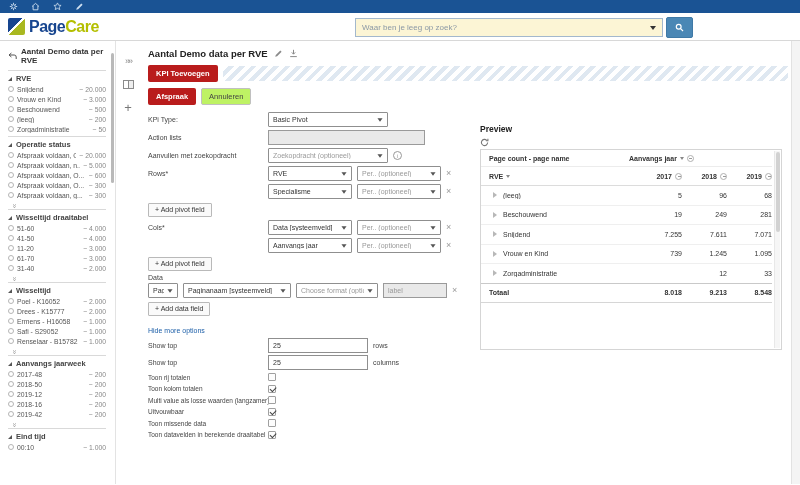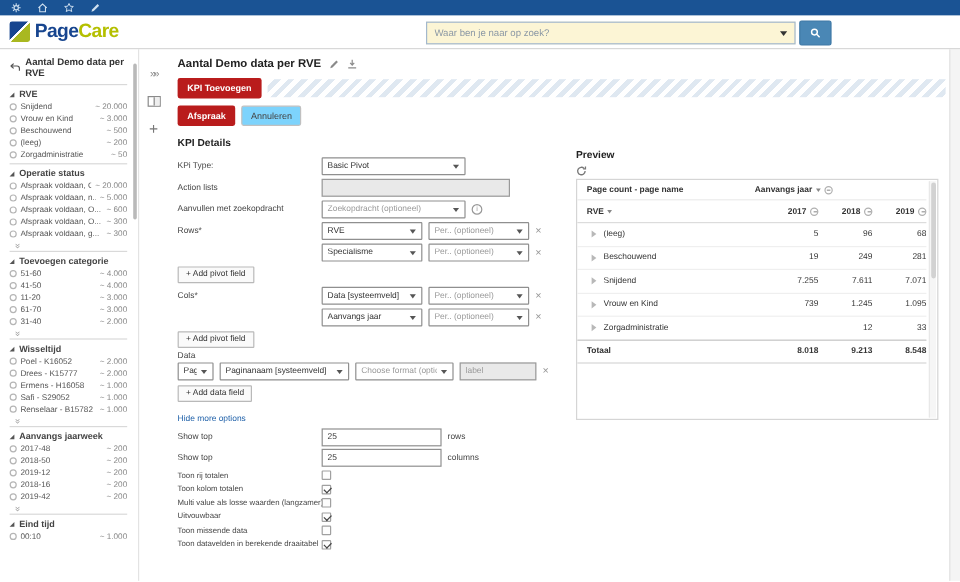--- a/index.html
+++ b/index.html
@@ -55,21 +55,21 @@
 .main {flex:1; padding:6px 0 0 8px; overflow:hidden;}
 .m-title-row {display:flex; align-items:center; gap:6px; height:13px; margin-bottom:5px;}
 .m-title {font-size:9.5px; font-weight:bold; color:#222;}
 .icon-gray {color:#8a8a8a; display:flex; cursor:pointer;}
 .icon-gray svg {width:9px; height:9px;}
 .kpi-row {display:flex; align-items:center; margin-bottom:6px; padding-right:3px;}
 .btn {border:none; border-radius:2px; font-family:inherit; cursor:pointer; white-space:nowrap;}
 .btn-navy {background:#b91c1c; color:#fff; font-size:7.5px; font-weight:bold; padding:4px 8px;}
 .stripes {flex:1; height:15px; margin-left:5px; background:repeating-linear-gradient(135deg,#ffffff 0 4px,#dfe8f1 4px 8px);}
 .apply-row {display:flex; gap:5px; margin-bottom:7px;}
-.btn-white {background:#7dd3fc; border:1px solid #c0c0c0; color:#444; font-size:7.5px; padding:3px 7px; border-radius:2px;}
+.btn-white {background:#bef264; border:1px solid #c0c0c0; color:#444; font-size:7.5px; padding:3px 7px; border-radius:2px;}
 
 .cols-wrap {display:flex; align-items:flex-start;}
 .form {width:322px; flex-shrink:0;}
 .f-heading {font-size:8.5px; font-weight:bold; color:#222; margin:2px 0 7px;}
 .f-heading.second {margin-top:9px;}
 .frow {display:flex; align-items:center; margin-bottom:3px; min-height:15px;}
 .flabel {width:120px; font-size:7px; color:#444; flex-shrink:0; white-space:nowrap;}
 .sel {height:15px; border:1px solid #8f8f8f; border-radius:1px; background:#fff; display:flex; align-items:center; padding:0 4px; font-size:7px; color:#333; gap:3px; cursor:pointer; flex-shrink:0;}
 .sel .v {flex:1; white-space:nowrap; overflow:hidden;}
 .sel .caret {border-top-color:#555; transform:scale(0.85);}
@@ -145,21 +145,21 @@
     </span>
 </div>
 
 <div class="header">
   <div class="logo">
     <span class="logo-mark"></span>
     <span><span class="logo-value">Page</span><span class="logo-care">Care</span></span>
   </div>
   <div class="search">
     <div class="search-box">
-      <span class="search-ph">Waar ben je naar op zoek?</span>
+      <span class="search-ph">Waar ben je leeg op zoek?</span>
       <span class="caret"></span>
     </div>
     <button class="search-btn">
         <svg viewBox="0 0 9 9" width="9" height="9">
           <circle cx="3.7" cy="3.7" r="2.4" fill="none" stroke="#ffffff" stroke-width="1.2"></circle>
           <path d="M5.6 5.6 L8 8" stroke="#ffffff" stroke-width="1.2"></path>
         </svg>
       </button>
   </div>
 </div>
@@ -235,21 +235,21 @@
           <span class="radio"></span>
           <span class="sil">Afspraak voldaan, g...</span>
           <span class="siv">~ 300</span>
         </div>
       <div class="more"></div>
     </div>
 
     <div class="side-sec">
       <div class="side-sec-h">
           <span class="sec-tri"></span>
-          <span>Toevoegen categorie</span>
+          <span>Wisseltijd draaitabel</span>
         </div>
       <div class="si">
           <span class="radio"></span>
           <span class="sil">51-60</span>
           <span class="siv">~ 4.000</span>
         </div>
       <div class="si">
           <span class="radio"></span>
           <span class="sil">41-50</span>
           <span class="siv">~ 4.000</span>
@@ -384,21 +384,20 @@
     </div>
 
     <div class="apply-row">
       <button class="btn btn-navy">Afspraak</button>
       <button class="btn btn-white">Annuleren</button>
     </div>
 
     <div class="cols-wrap">
 
       <div class="form">
-        <div class="f-heading">KPI Details</div>
 
         <div class="frow">
           <span class="flabel">KPi Type:</span>
           <div class="sel w120">
               <span class="v">Basic Pivot</span>
               <span class="caret"></span>
             </div>
         </div>
 
         <div class="frow">

